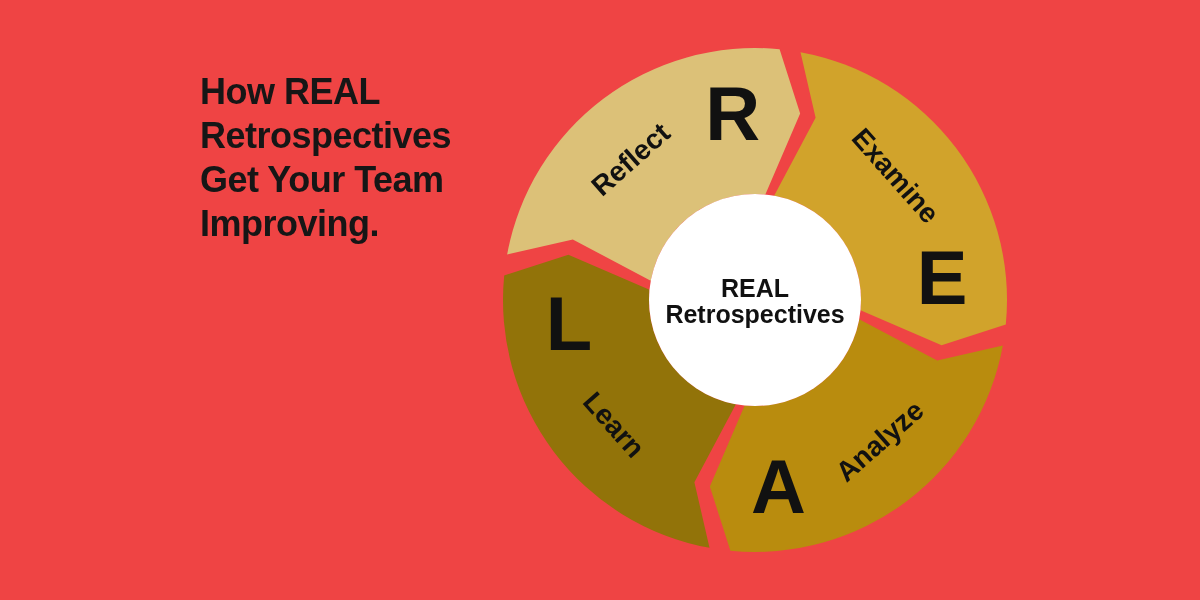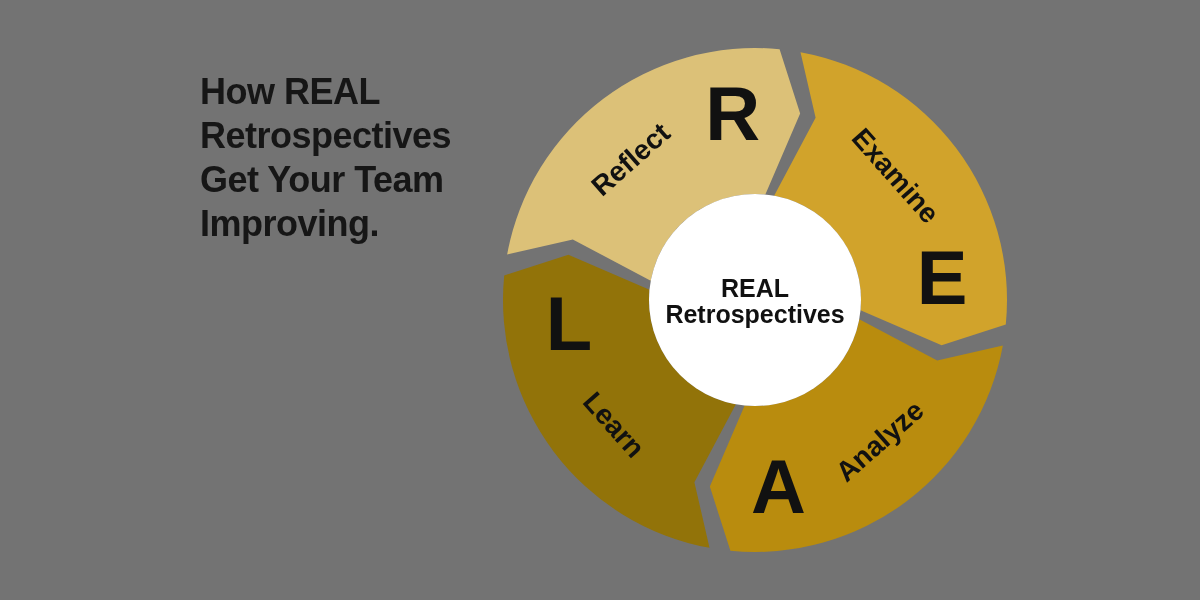--- a/index.html
+++ b/index.html
@@ -8,21 +8,21 @@
     width: 1200px;
     height: 600px;
     background: #ffffff;
     overflow: hidden;
     font-family: "Liberation Sans", sans-serif;
   }
   .canvas {
     position: relative;
     width: 1200px;
     height: 600px;
-    background: #737373;
+    background: #ef4444;
   }
   .headline {
     position: absolute;
     left: 200px;
     top: 70px;
     width: 300px;
     font-size: 36px;
     line-height: 44px;
     font-weight: bold;
     color: #161616;

